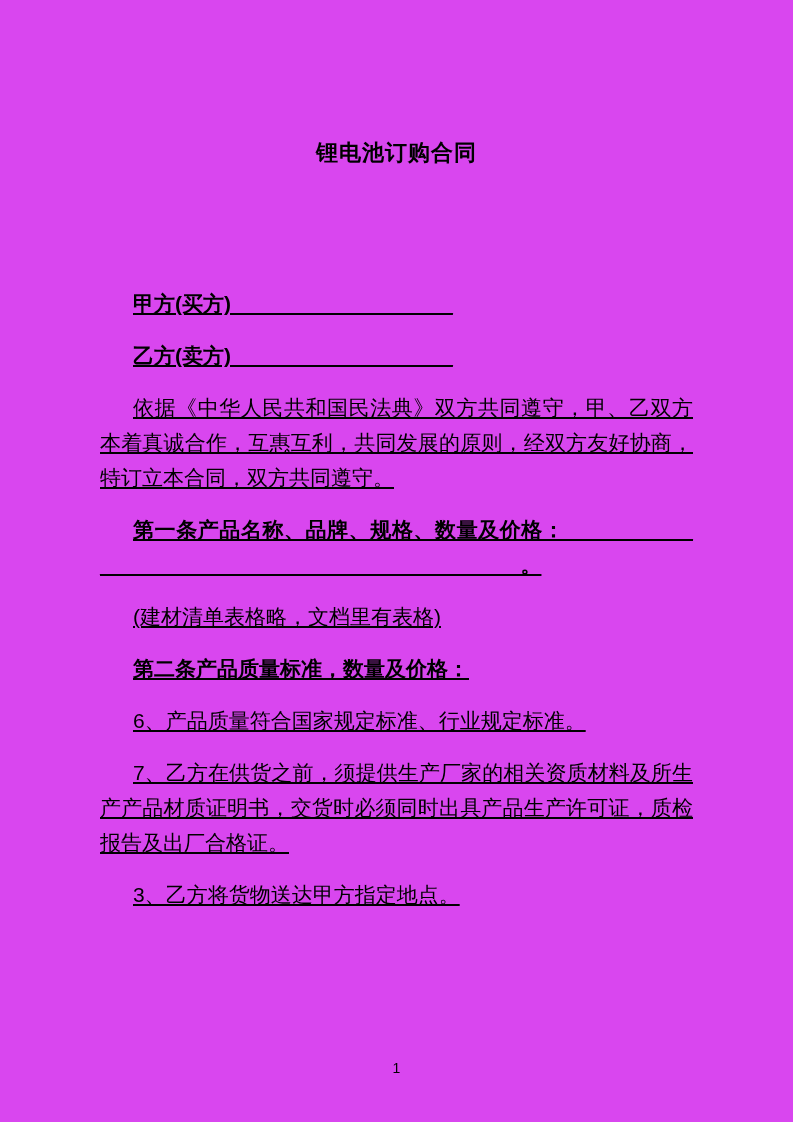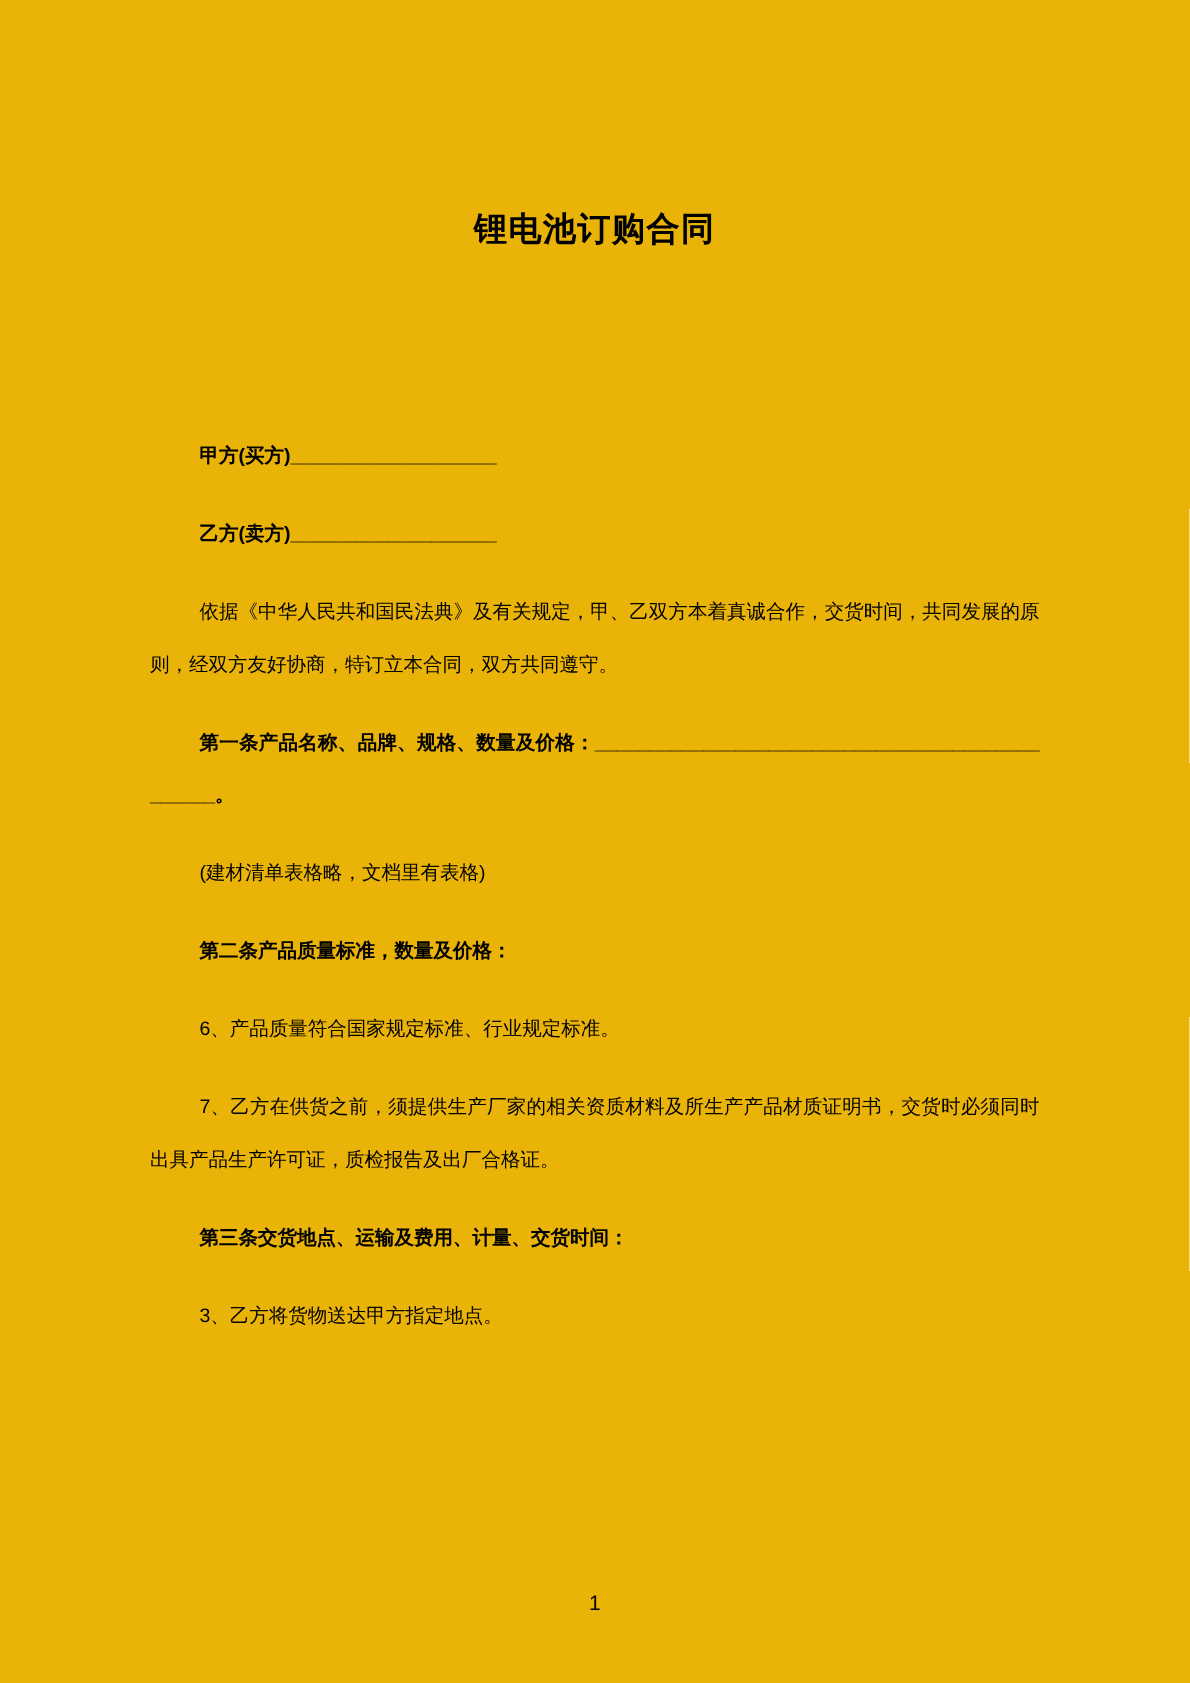--- a/index.html
+++ b/index.html
@@ -5,43 +5,44 @@
   html, body {
     margin: 0;
     padding: 0;
     background: #ffffff;
   }
   .doc-page {
     position: relative;
     width: 793px;
     height: 1122px;
     margin: 0 auto;
-    background: #eab308;
+    background: #d946ef;
     box-sizing: border-box;
     padding: 138px 100px 0 100px;
     font-family: "Liberation Sans", "DejaVu Sans", sans-serif;
     color: #000000;
     overflow: hidden;
   }
   .doc-title {
     margin: 0 0 118px 0;
     font-size: 22px;
     line-height: 30px;
     font-weight: bold;
     text-align: center;
     letter-spacing: 1px;
   }
   .para {
     margin: 0 0 17px 0;
-    font-size: 13px;
+    font-size: 21px;
     line-height: 35px;
     text-indent: 33px;
     text-align: justify;
     word-break: break-all;
     overflow-wrap: anywhere;
+    text-decoration: underline;
   }
   .bold {
     font-weight: bold;
   }
   .page-number {
     position: absolute;
     left: 0;
     bottom: 46px;
     width: 100%;
     text-align: center;
@@ -53,32 +54,31 @@
 <body>
 
 <div class="doc-page">
 
   <h1 class="doc-title">锂电池订购合同</h1>
 
   <p class="para bold">甲方(买方)___________________</p>
 
   <p class="para bold">乙方(卖方)___________________</p>
 
-  <p class="para">依据《中华人民共和国民法典》及有关规定，甲、乙双方本着真诚合作，交货时间，共同发展的原则，经双方友好协商，特订立本合同，双方共同遵守。</p>
+  <p class="para">依据《中华人民共和国民法典》双方共同遵守，甲、乙双方本着真诚合作，互惠互利，共同发展的原则，经双方友好协商，特订立本合同，双方共同遵守。</p>
 
   <p class="para bold">第一条产品名称、品牌、规格、数量及价格：_______________________________________________。</p>
 
   <p class="para">(建材清单表格略，文档里有表格)</p>
 
 
   <p class="para bold">第二条产品质量标准，数量及价格：</p>
 
   <p class="para">6、产品质量符合国家规定标准、行业规定标准。</p>
 
   <p class="para">7、乙方在供货之前，须提供生产厂家的相关资质材料及所生产产品材质证明书，交货时必须同时出具产品生产许可证，质检报告及出厂合格证。</p>
 
-  <p class="para bold">第三条交货地点、运输及费用、计量、交货时间：</p>
 
   <p class="para">3、乙方将货物送达甲方指定地点。</p>
 
   <div class="page-number">1</div>
 
 </div>
 
 </body></html>

